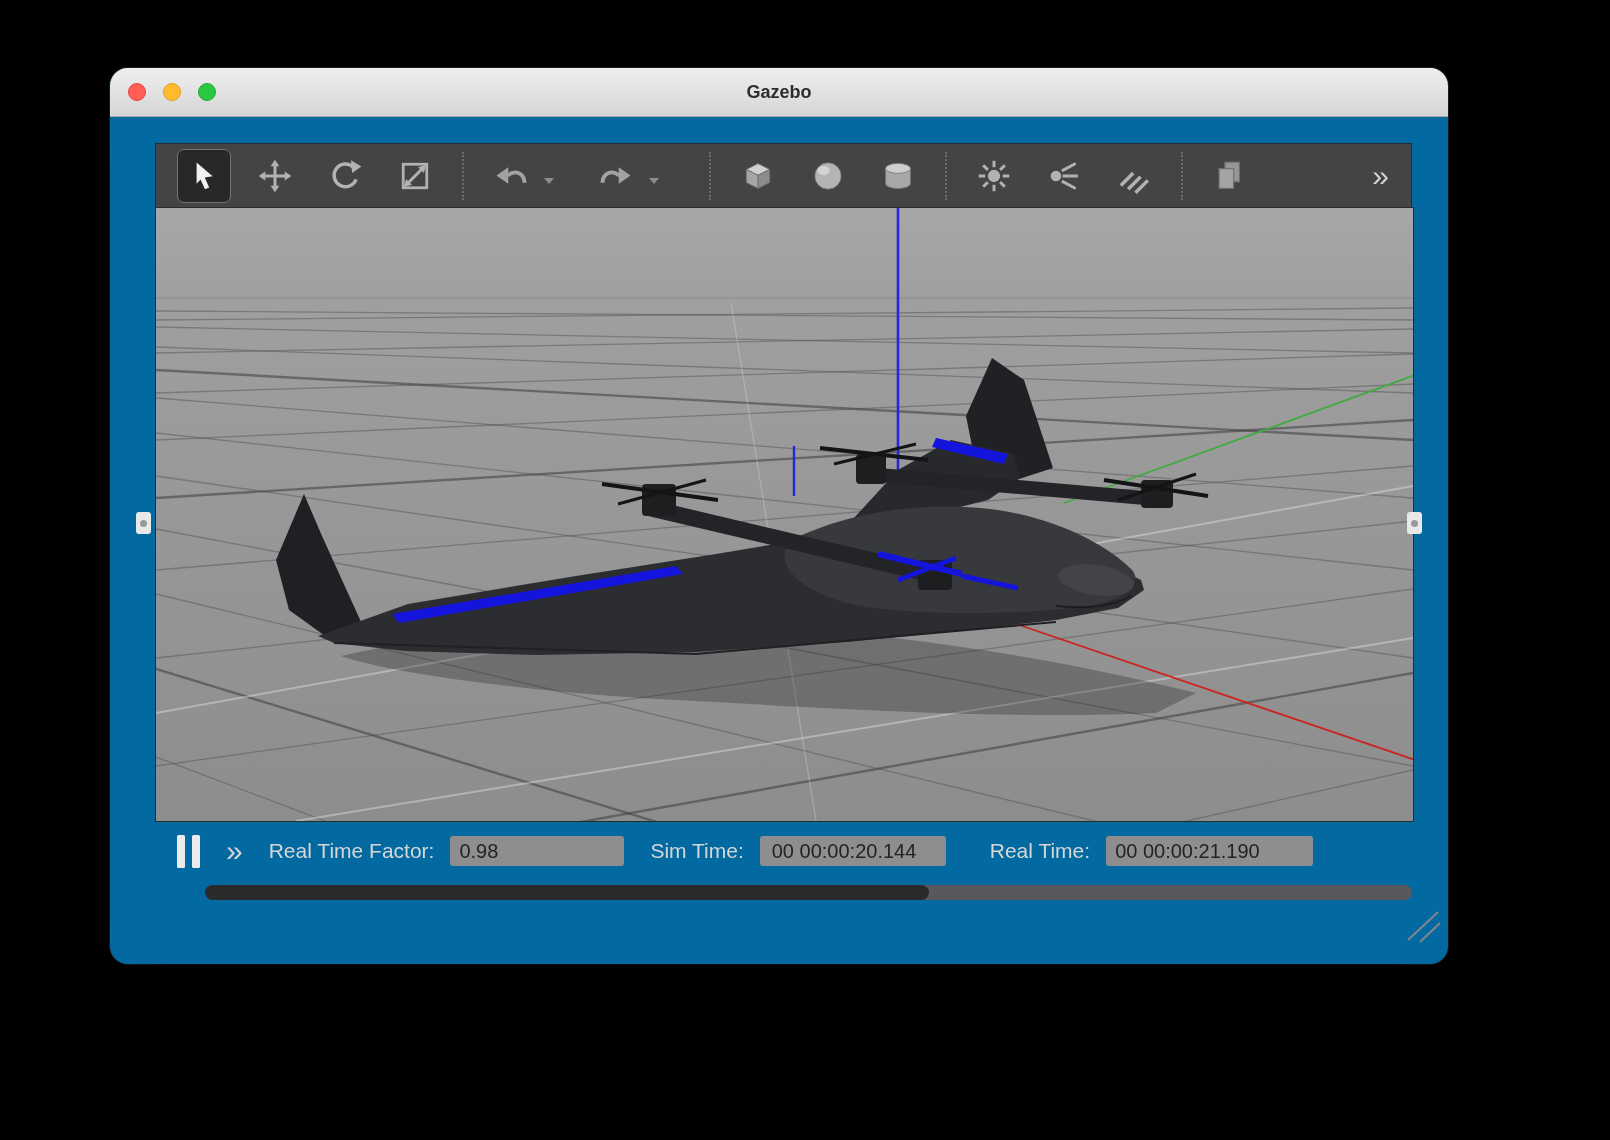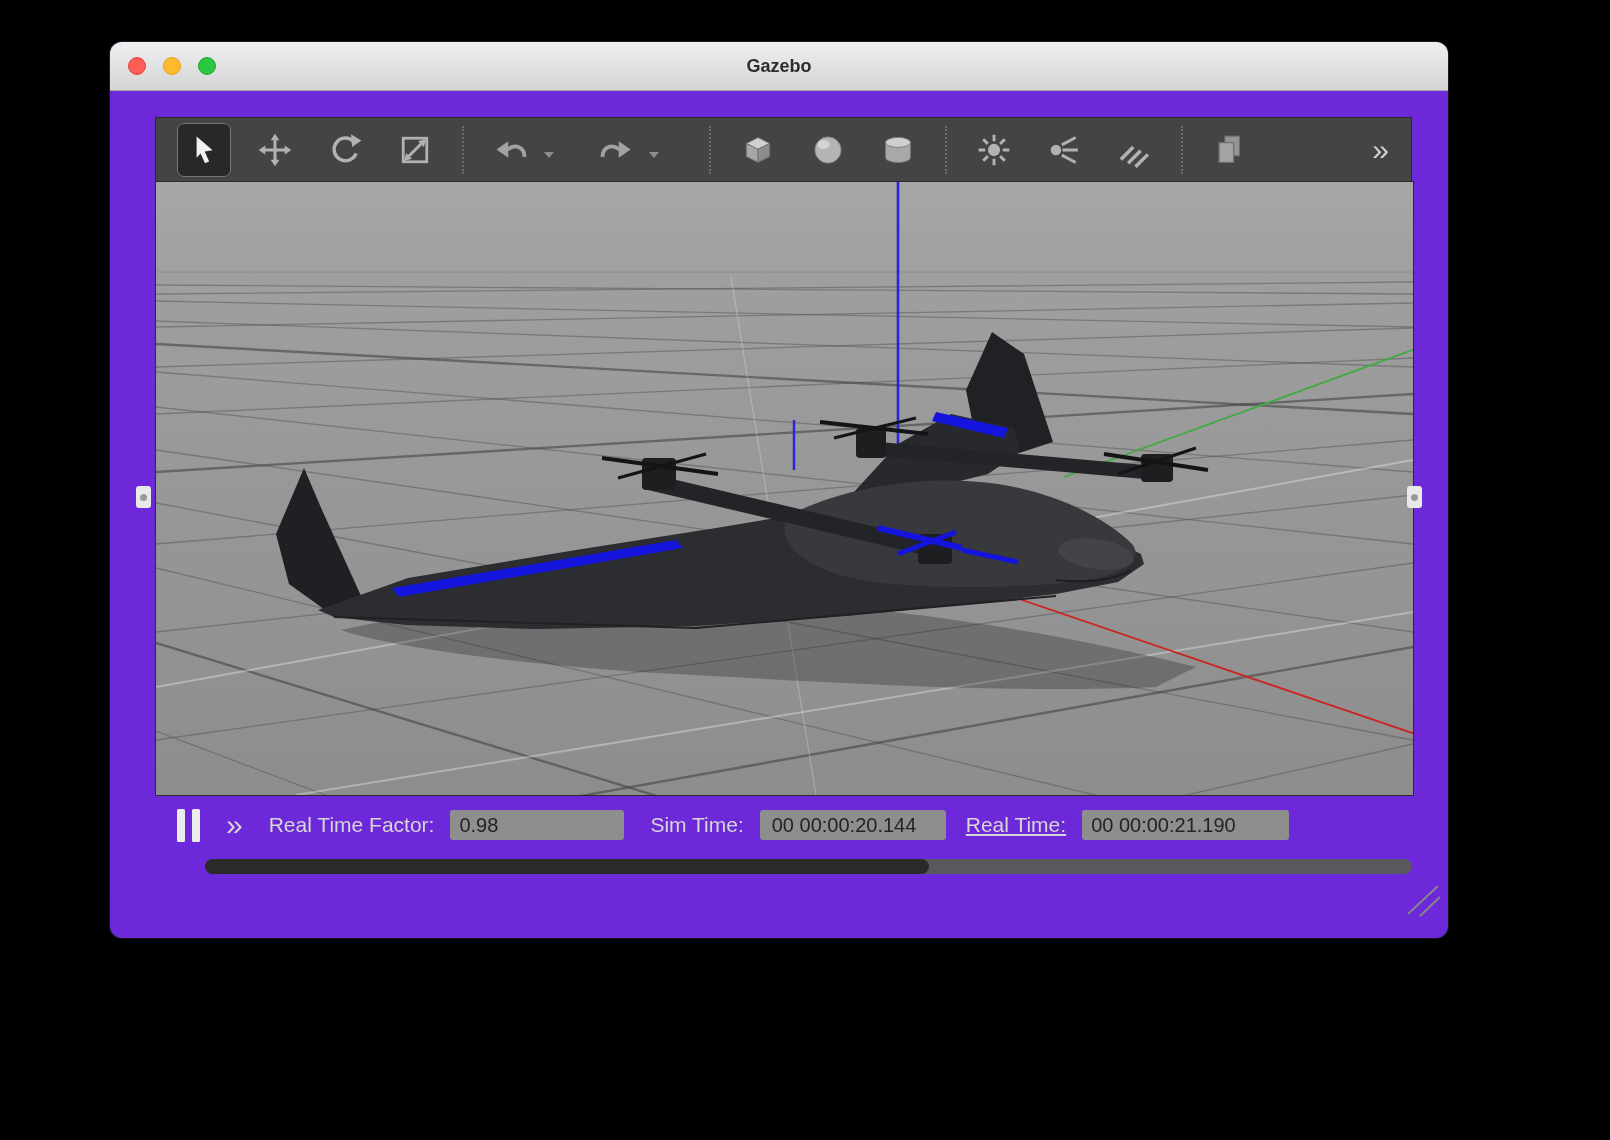--- a/index.html
+++ b/index.html
@@ -1,18 +1,18 @@
 <!DOCTYPE html>
 <html><head>
 <meta charset="utf-8">
 <style>
   html,body{margin:0;padding:0;background:#000;width:1610px;height:1140px;overflow:hidden;
     font-family:"Liberation Sans",sans-serif;-webkit-font-smoothing:antialiased;}
-  .window{position:absolute;left:110px;top:42px;width:1338px;height:896px;border-radius:12px;
-    background:#6d28d9;overflow:hidden;box-shadow:0 28px 70px rgba(0,0,0,.75),0 0 0 1px rgba(255,255,255,.14);}
+  .window{position:absolute;left:110px;top:68px;width:1338px;height:896px;border-radius:18px;
+    background:#0369a1;overflow:hidden;box-shadow:0 28px 70px rgba(0,0,0,.75),0 0 0 1px rgba(255,255,255,.14);}
   
   .titlebar{position:relative;height:48px;background:linear-gradient(#efefef,#d5d5d5);
     border-bottom:1px solid #a6a6a6;display:flex;align-items:center;justify-content:center;}
   .traffic{position:absolute;left:18px;top:0;bottom:0;display:flex;align-items:center;gap:17px;}
   .tl{width:18px;height:18px;border-radius:50%;box-sizing:border-box;}
   .tl.red{background:#ff5d55;border:1px solid #e2453e;}
   .tl.yellow{background:#febb2e;border:1px solid #dfa123;}
   .tl.green{background:#2ac840;border:1px solid #1fa832;}
   .title-text{font-size:18px;font-weight:600;color:#2d2d2d;}
   
@@ -34,21 +34,21 @@
   .statusbar{position:absolute;left:45px;top:753px;width:1257px;height:60px;display:flex;align-items:center;}
   .pause-btn{margin-left:22px;display:flex;gap:7px;flex:none;}
   .pause-btn .bar{width:8px;height:33px;background:#ebebeb;border-radius:1.5px;}
   .sb-expand{margin-left:26px;font-size:30px;color:#d4d4d4;line-height:30px;flex:none;}
   .sb-label{margin-left:26px;font-size:21px;color:#d6d6d6;white-space:nowrap;flex:none;}
   .sb-field{margin-left:16px;height:30px;line-height:30px;background:#8e8e8e;border-radius:3px;
     color:#232323;font-size:20px;padding-left:9px;box-sizing:border-box;white-space:nowrap;overflow:hidden;flex:none;}
   .f-rtf{width:174px;}
   .f-sim{width:186px;padding-left:12px;}
   .f-real{width:207px;}
-  .sb-label.gap{margin-left:20px;text-decoration:underline;}
+  .sb-label.gap{margin-left:44px;}
   
   .scroll-track{position:absolute;left:95px;top:817px;width:1207px;height:15px;background:#59595d;border-radius:8px;}
   .scroll-thumb{position:absolute;left:0;top:0;width:60%;height:15px;background:#2a2a2c;border-radius:8px;}
   
   .pane-handle{position:absolute;width:15px;height:22px;background:#e9e9e9;border-radius:3px;
     display:flex;align-items:center;justify-content:center;}
   .pane-handle .dot{width:7px;height:7px;border-radius:50%;background:#9a9a9a;}
   .handle-left{left:26px;top:444px;}
   .handle-right{left:1297px;top:444px;}
   .resize-grip{position:absolute;left:1290px;top:838px;width:44px;height:40px;}

